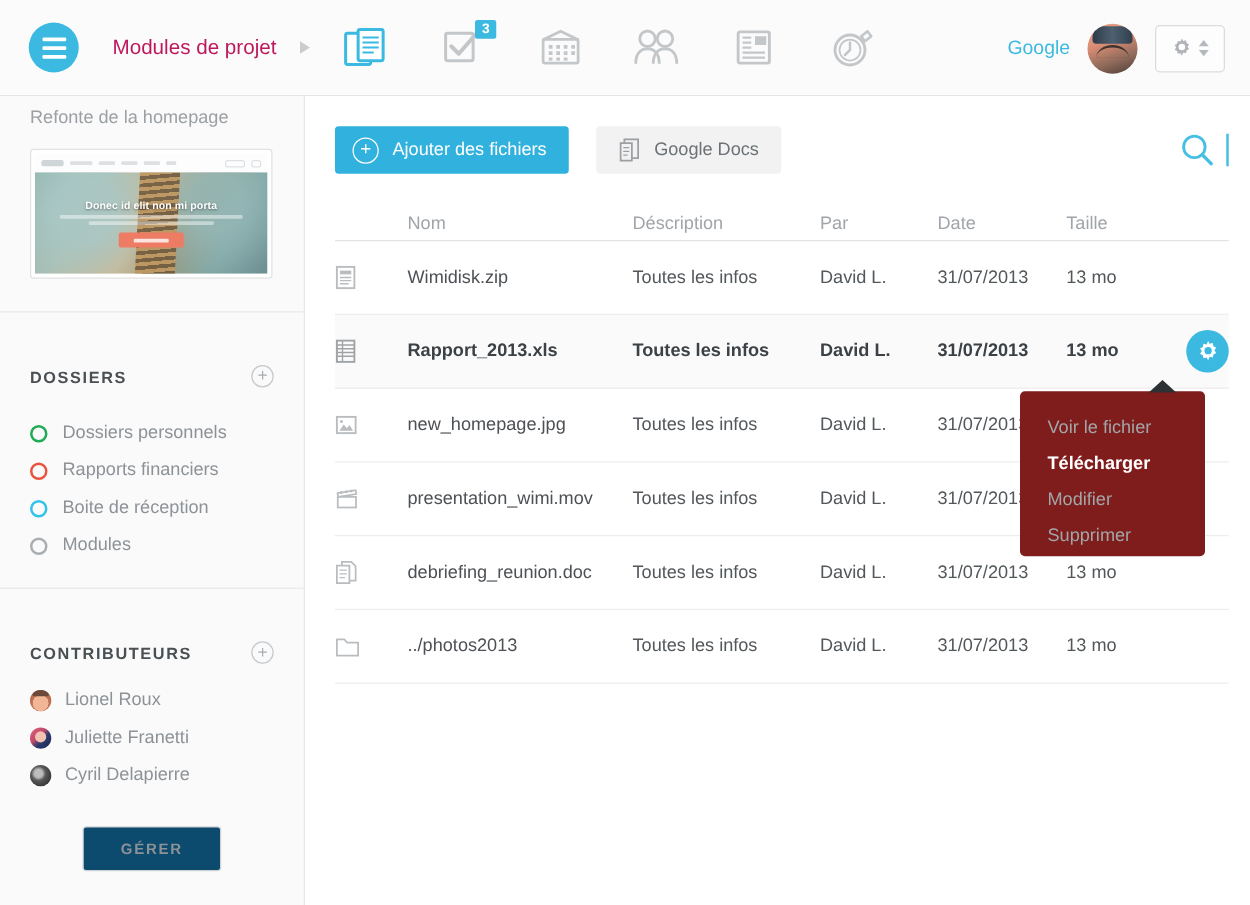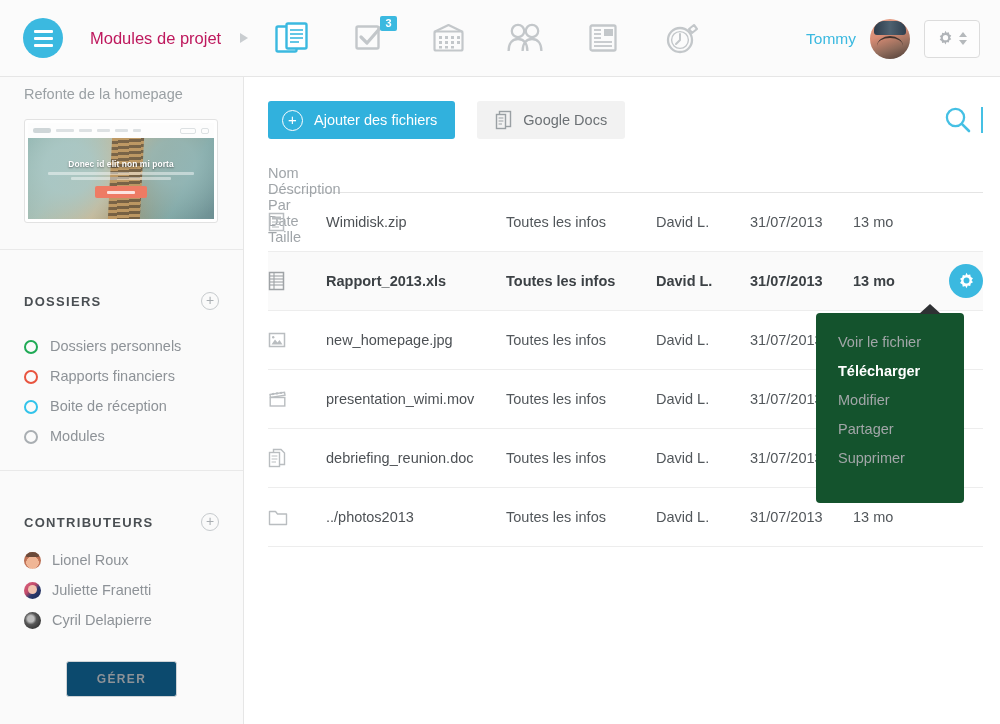--- a/index.html
+++ b/index.html
@@ -175,21 +175,21 @@
   .btn-primary { background:#31b1dd; color:#fff; padding-left:14px; }
   .btn-plain { background:#f2f2f2; color:#6c7175; margin-left: 22px; }
   .circle-plus {
     width:21px;height:21px;border-radius:50%;border:1.6px solid #fff;
     display:flex;align-items:center;justify-content:center; font-size:15px; line-height:0;
   }
   .search-area { margin-left:auto; display:flex; align-items:center; gap:8px; }
   .search-caret { width:2px;height:26px;background:#45c0e4; }
 
   .table { width: 100%; margin-top: 26px; }
-  .thead { display:flex; height:28px; border-bottom:1px solid #e4e4e4;flex-direction:column; }
+  .thead { display:flex; align-items:center; height:28px; border-bottom:1px solid #e4e4e4; }
   .th { font-size:14.5px; color:#a0a5a9; }
   .col-icon { width: 58px; flex:none; }
   .col-name { width: 180px; flex:none; }
   .col-desc { width: 150px; flex:none; }
   .col-par  { width: 94px; flex:none; }
   .col-date { width: 103px; flex:none; }
   .col-size { width: 92px; flex:none; }
   .col-act  { flex:1; }
 
   .trow {
@@ -204,22 +204,22 @@
   .ficon { color:#b9bdc0; display:flex; align-items:center; }
   .gear-circle {
     width:34px;height:34px;border-radius:50%;background:#3bb9e0;
     display:flex;align-items:center;justify-content:center; cursor:pointer;
     margin-left: 4px;
   }
 
   
   .ctx {
     position:absolute; width: 148px;
-    background: #14532d; border-radius: 4px;
-    padding: 14px 0 31px 0;
+    background: #7f1d1d; border-radius: 4px;
+    padding: 14px 0 2px 0;
     left: 572px; top: 236px; z-index: 30;
   }
   .ctx::before {
     content:""; position:absolute; top:-9px; left: 103px;
     width:0;height:0;border-left:11px solid transparent;border-right:11px solid transparent;
     border-bottom: 10px solid #2e3133;
   }
   .ctx-item {
     padding: 0 22px; height: 29px; display:flex; align-items:center;
     font-size:14.5px; color:#a2a6a8; cursor:pointer;
@@ -314,21 +314,21 @@
           <circle cx="15" cy="18" r="12" fill="none" stroke="#c3c7ca" stroke-width="2.3"></circle>
           <circle cx="15" cy="18" r="8.4" fill="none" stroke="#c3c7ca" stroke-width="1.4"></circle>
           <path d="M15 12 L15 18 L11 22" fill="none" stroke="#c3c7ca" stroke-width="2" stroke-linecap="round"></path>
           <path d="M24 7 L29 3 L32 7 L27 11 Z" fill="none" stroke="#c3c7ca" stroke-width="2.1" stroke-linejoin="round"></path>
         </svg>
       </div>
 
     </div>
 
     <div class="header-right">
-      <div class="user-name">Tommy</div>
+      <div class="user-name">Google</div>
       <div class="avatar-main"></div>
       <div class="settings-box">
         <svg width="17" height="17" viewBox="0 0 20 20">
           <path fill="#b0b4b8" d="M10 0.9l1.3 2.3 2.6-.6.6 2.6 2.3 1.3-1.5 2.2 1.5 2.2-2.3 1.3-.6 2.6-2.6-.6L10 17.1 8.7 14.8l-2.6.6-.6-2.6-2.3-1.3L4.7 9.3 3.2 7.1l2.3-1.3.6-2.6 2.6.6z"></path>
           <circle cx="10" cy="9" r="3.1" fill="#fdfdfd"></circle>
         </svg>
         <span class="updown">
           <i class="up"></i>
             <i class="dn"></i>
         </span>
@@ -579,19 +579,18 @@
           <div class="col-date td-date">31/07/2013</div>
           <div class="col-size td-size">13 mo</div>
           <div class="col-act"></div>
         </div>
       </div>
 
       <div class="ctx">
         <div class="ctx-item">Voir le fichier</div>
         <div class="ctx-item strong">Télécharger</div>
         <div class="ctx-item">Modifier</div>
-        <div class="ctx-item">Partager</div>
         <div class="ctx-item">Supprimer</div>
       </div>
 
     </div>
   </div>
 </div>
 
 </body></html>

